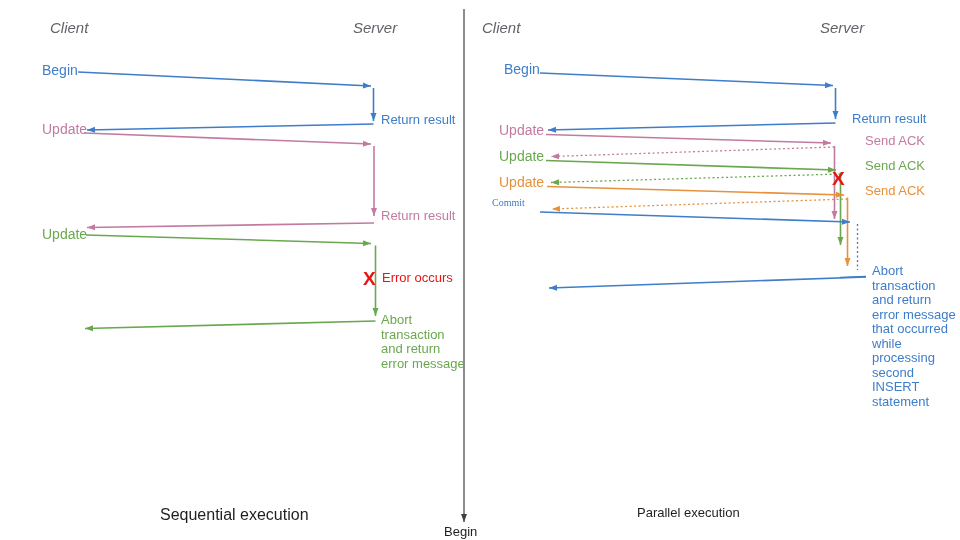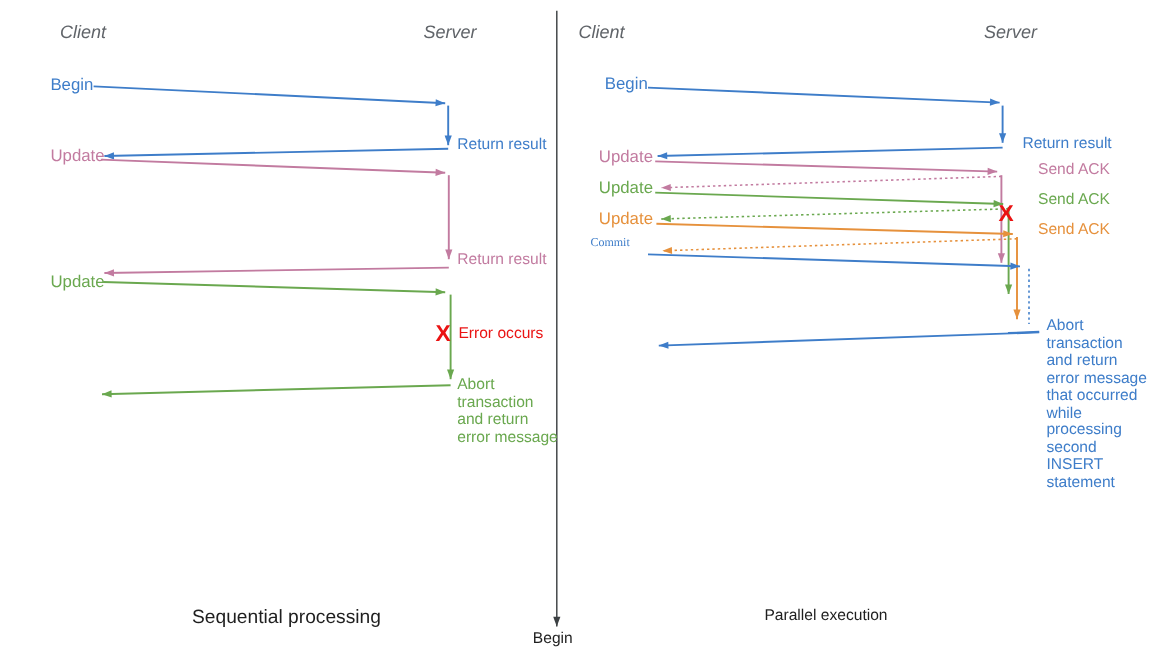--- a/index.html
+++ b/index.html
@@ -124,21 +124,21 @@
       <div class="dlabel" style="left: 381px; top: 113px; color: rgb(62, 125, 201); font-size: 13px;">Return result</div>
       <div class="dlabel" style="left: 42px; top: 122px; color: rgb(194, 123, 160); font-size: 14px;">Update</div>
       <div class="dlabel" style="left: 381px; top: 209px; color: rgb(194, 123, 160); font-size: 13px;">Return result</div>
       <div class="dlabel" style="left: 42px; top: 227px; color: rgb(106, 168, 79); font-size: 14px;">Update</div>
       <div class="dlabel" style="left: 363px; top: 268px; color: rgb(234, 19, 19); font-size: 19px; font-weight: bold;">X</div>
       <div class="dlabel" style="left: 382px; top: 271px; color: rgb(234, 19, 19); font-size: 13px;">Error occurs</div>
       <div class="dlabel" style="left: 381px; top: 313px; color: rgb(106, 168, 79); font-size: 13px;">Abort
 transaction
 and return
 error message</div>
-      <div class="dlabel" style="left: 160px; top: 506px; color: rgb(31, 31, 31); font-size: 16px;">Sequential processing</div>
+      <div class="dlabel" style="left: 160px; top: 506px; color: rgb(31, 31, 31); font-size: 16px;">Sequential execution</div>
       <div class="dlabel" style="left: 444px; top: 525px; color: rgb(31, 31, 31); font-size: 13px;">Begin</div>
       <div class="dlabel" style="left: 482px; top: 20px; color: rgb(96, 100, 105); font-size: 15px; font-style: italic;">Client</div>
       <div class="dlabel" style="left: 820px; top: 20px; color: rgb(96, 100, 105); font-size: 15px; font-style: italic;">Server</div>
       <div class="dlabel" style="left: 504px; top: 62px; color: rgb(62, 125, 201); font-size: 14px;">Begin</div>
       <div class="dlabel" style="left: 852px; top: 112px; color: rgb(62, 125, 201); font-size: 13px;">Return result</div>
       <div class="dlabel" style="left: 499px; top: 123px; color: rgb(194, 123, 160); font-size: 14px;">Update</div>
       <div class="dlabel" style="left: 865px; top: 134px; color: rgb(194, 123, 160); font-size: 13px;">Send ACK</div>
       <div class="dlabel" style="left: 499px; top: 149px; color: rgb(106, 168, 79); font-size: 14px;">Update</div>
       <div class="dlabel" style="left: 865px; top: 159px; color: rgb(106, 168, 79); font-size: 13px;">Send ACK</div>
       <div class="dlabel" style="left: 499px; top: 175px; color: rgb(230, 145, 60); font-size: 14px;">Update</div>

